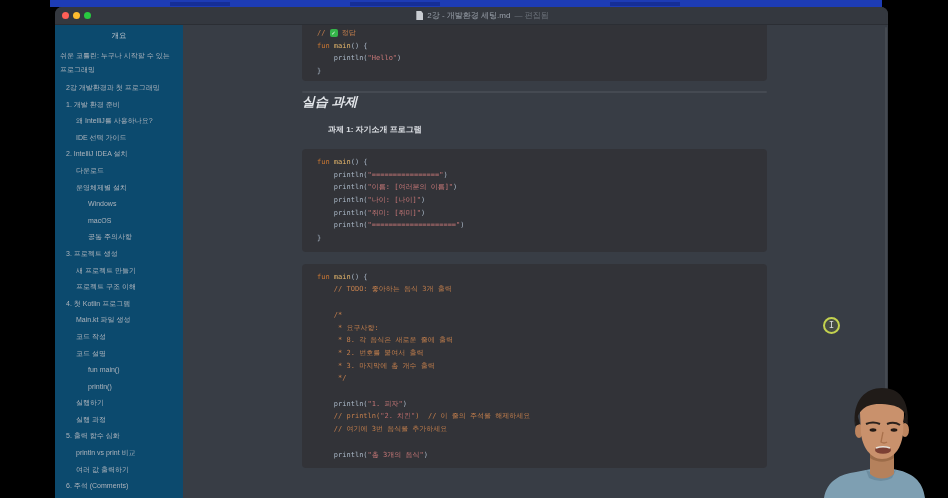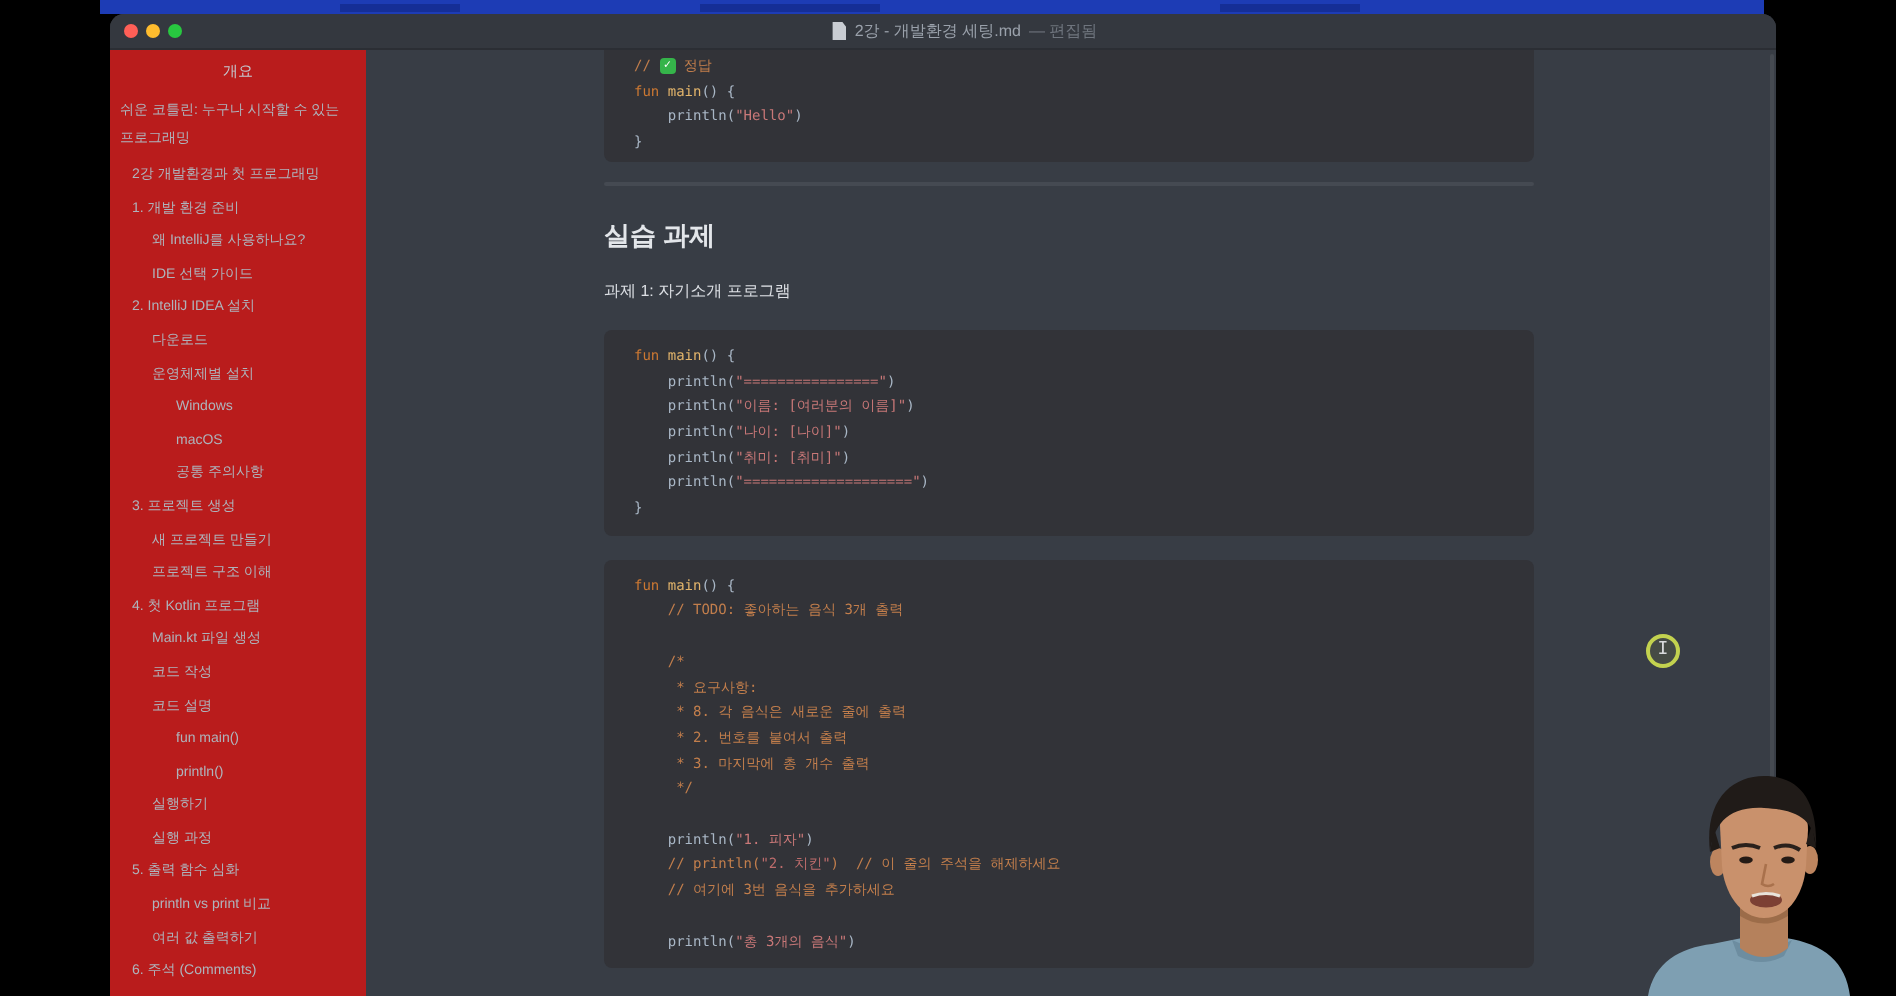--- a/index.html
+++ b/index.html
@@ -28,21 +28,21 @@
   .light.green { background:#28c840; }
   .title-wrap { margin:0 auto; display:flex; align-items:center; gap:4px;
                 font-size:8px; color:#9aa1ab;padding-left:22px; }
   .doc-icon { width:7px; height:9px; background:#c9cdd3; display:inline-block;
               clip-path:polygon(0 0, 70% 0, 100% 30%, 100% 100%, 0 100%); }
   .title-status { color:#6f757e; }
 
   .body-row { flex:1; display:flex; min-height:0; }
 
   
-  .sidebar { width:128px; flex:0 0 128px; background:#b91c1c; color:#aeb4bc;
+  .sidebar { width:128px; flex:0 0 128px; background:#0c4a6e; color:#aeb4bc;
              font-size:7px; overflow:hidden; padding-top:6px; }
   .sb-header { text-align:center; color:#c3c8cf; font-size:7.5px;
                line-height:10px; margin-bottom:8px; }
   .sb-item { line-height:16.6px; padding-right:6px; white-space:normal;
              overflow:hidden; cursor:pointer; }
   .sb-item.ind0 { padding-left:5px;  line-height:14px; margin-bottom:3px; }
   .sb-item.ind1 { padding-left:11px; }
   .sb-item.ind2 { padding-left:21px; }
   .sb-item.ind3 { padding-left:33px; }
 
@@ -60,23 +60,23 @@
   .tk-fn  { color:#e3b56b;margin-top:30px; }
   .tk-pln { color:#a9b7c6; }
   .tk-cmt { color:#c27e4c; }
   .tk-str { color:#c97878; }
   .tk-strc{ color:#bd6c6c; }
   .tk-chk { display:inline-block; background:#35b44a; color:#fff;
             width:8px; height:8px; line-height:8px; border-radius:2px;
             font-size:6px; text-align:center; vertical-align:middle; }
 
   .hr { height:2px; background:#454a52; margin-top:10px; border-radius:1px; }
-  h2.heading { color:#e3e6ea; font-size:13px; line-height:17px; margin-top:16px;
-               font-weight:bold; }
-  h3.subheading { color:#dde0e5; font-size:8px; line-height:12px; font-weight:normal; }
+  h2.heading { color:#e3e6ea; font-size:13px; line-height:17px; margin-top:0;
+               font-weight:bold;font-style:italic; }
+  h3.subheading { color:#dde0e5; font-size:8px; line-height:12px; font-weight:bold;margin-left:26px; }
   h3.t1 { margin-top:14px; }
   h3.t2 { margin-top:10px; }
   .cb2 { margin-top:13px; }
   .cb3 { margin-top:12px; }
 
   .scrollbar { position:absolute; right:1px; top:2px; width:2px; height:470px;
                background:#454a51; border-radius:1px; }
 
   
   .cursor-ring { position:absolute; left:640px; top:292px; width:17px; height:17px;

